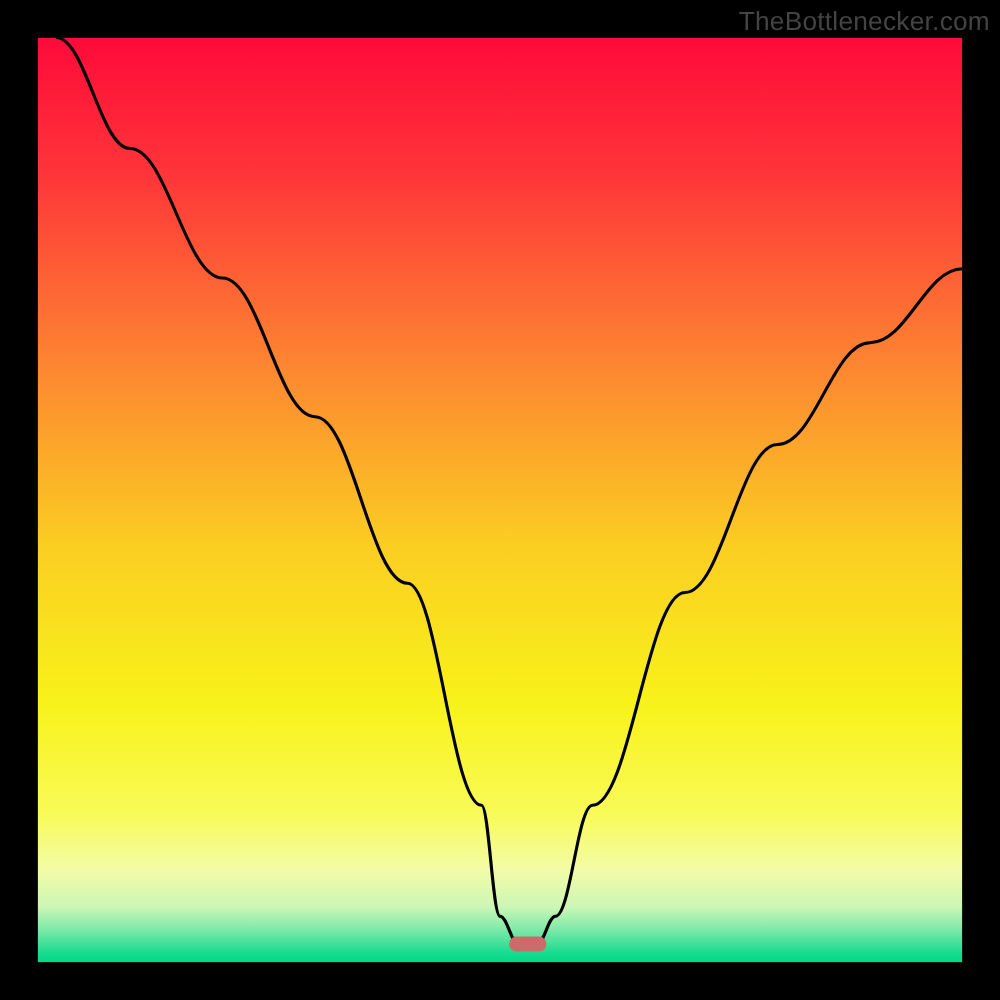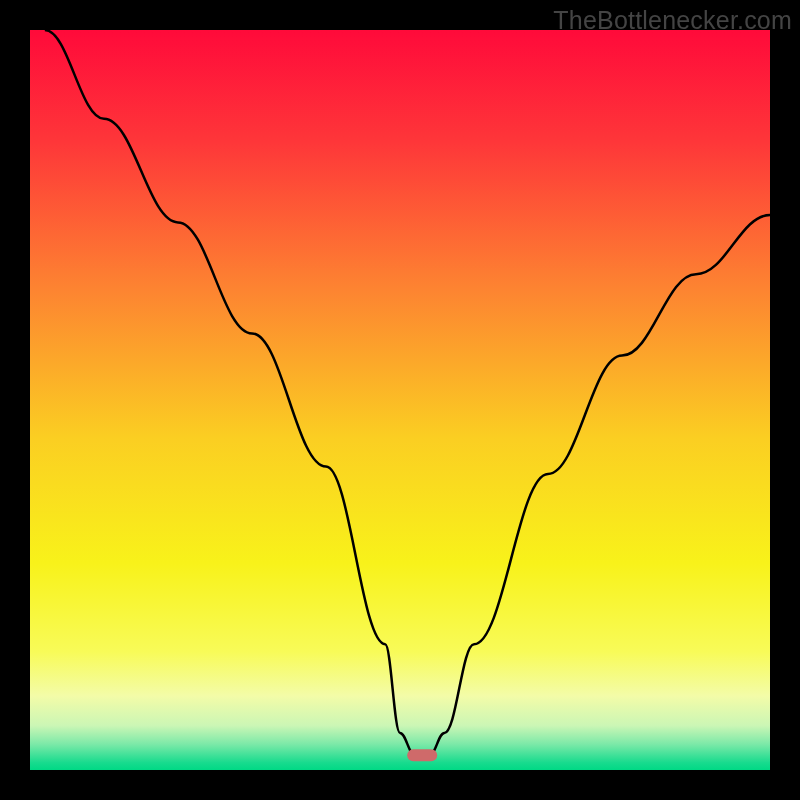--- a/index.html
+++ b/index.html
@@ -26,21 +26,21 @@
     overflow: hidden;
   }
   .plot svg {
     display: block;
   }
   .watermark {
     position: absolute;
     top: 6px;
     right: 8px;
     color: #444;
-    font-size: 25px;
+    font-size: 21px;
     font-weight: 400;
     letter-spacing: 0.2px;
     font-family: Arial, Helvetica, sans-serif;
   }
 </style>
 </head>
 <body>
 
 <div class="frame">
   <div class="watermark">TheBottlenecker.com</div>

